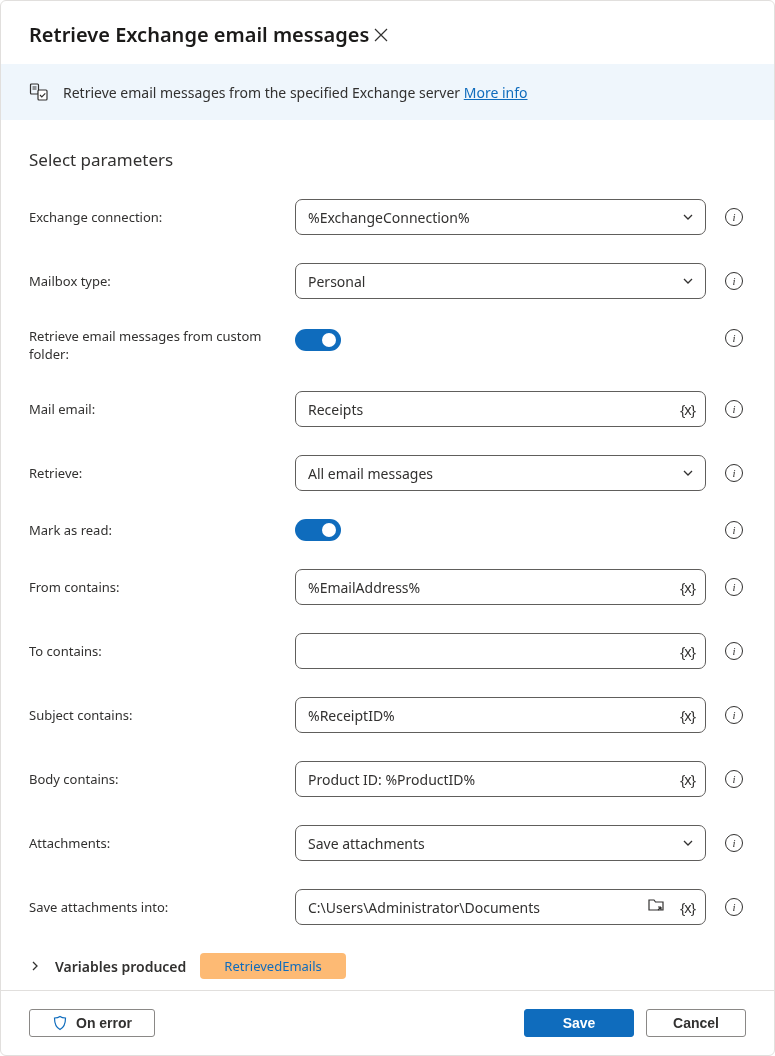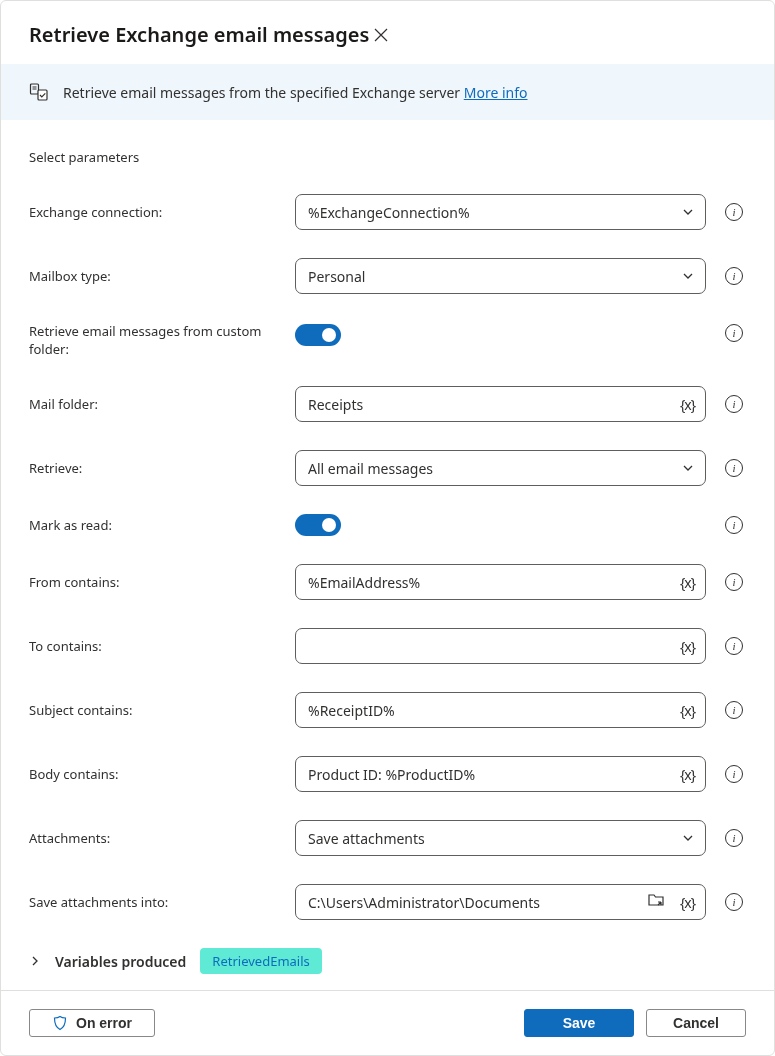--- a/index.html
+++ b/index.html
@@ -8,21 +8,21 @@
 
     .header { display: flex; align-items: center; justify-content: flex-start; padding: 20px 28px 16px; }
     .header h1 { font-size: 20px; font-weight: 600; }
     .close { width: 24px; height: 24px; display: flex; align-items: center; justify-content: center; cursor: pointer; }
 
     .info-bar { background: #eff6fc; padding: 18px 28px; display: flex; align-items: center; gap: 14px; }
     .info-bar span { font-size: 14px; color: #323130; }
     .info-bar a { color: #0f6cbd; text-decoration: underline; }
 
     .body { padding: 28px 28px 10px; flex: 1; overflow-y: auto; }
-    .section-title { font-size: 13px; font-weight: 400; color: #323130; margin-bottom: 28px; }
+    .section-title { font-size: 17px; font-weight: 400; color: #323130; margin-bottom: 28px; }
 
     .row { display: flex; align-items: center; margin-bottom: 28px; gap: 16px; }
     .row.tall { align-items: flex-start; }
     .lbl { width: 250px; flex-shrink: 0; font-size: 13px; color: #323130; }
     .ctrl { flex: 1; position: relative; }
     .after { width: 24px; display: flex; align-items: center; justify-content: center; }
 
     .dd, .txt {
       width: 100%; height: 36px; border: 1px solid #605e5c; border-radius: 7px;
       padding: 0 40px 0 12px; background: #fff; cursor: pointer; display: flex; align-items: center;
@@ -35,21 +35,21 @@
     .folder-ico { position: absolute; right: 40px; top: 50%; transform: translateY(-50%); cursor: pointer; }
 
     .toggle { width: 46px; height: 22px; background: #0f6cbd; border-radius: 11px; position: relative; cursor: pointer; }
     .toggle::after { content: ""; position: absolute; width: 14px; height: 14px; background: #fff; border-radius: 50%; top: 4px; right: 5px; }
 
     .info-i { width: 18px; height: 18px; border: 1.2px solid #323130; border-radius: 50%; display: flex; align-items: center; justify-content: center; font-size: 11px; font-style: italic; font-family: Georgia, serif; color: #323130; cursor: pointer; }
 
     .vars { display: flex; align-items: center; gap: 14px; margin-top: 0px; }
     .vars .chev-r { display: inline-flex; align-items: center; }
     .vp-label { font-size: 14px; font-weight: 600; color: #323130; }
-    .badge { background: #5eead4; color: #0f6cbd; padding: 4px 12px; border-radius: 4px; font-size: 13px; }
+    .badge { background: #fdba74; color: #0f6cbd; padding: 4px 24px; border-radius: 4px; font-size: 13px; }
 
     .footer { border-top: 1px solid #e1dfdd; padding: 18px 28px; display: flex; align-items: center; justify-content: space-between; }
     .btn { height: 28px; padding: 0 22px; border: 1px solid #8a8886; border-radius: 3px; background: #fff; font-size: 14px; font-weight: 600; color: #323130; cursor: pointer; display: flex; align-items: center; gap: 8px; }
     .btn.primary { background: #0f6cbd; border-color: #0f6cbd; color: #fff; min-width: 110px; justify-content:center; }
     .right-btns { display: flex; gap: 12px; }
     .btn.small { min-width: 100px; justify-content:center; }
 
     .shield { width:16px; height:16px; }
   </style>
 </head>
@@ -115,21 +115,21 @@
       <div class="lbl">Retrieve email messages from custom folder:</div>
       <div class="ctrl" style="padding-top:2px;">
         <div class="toggle"></div>
       </div>
       <div class="after" style="padding-top:2px;">
           <div class="info-i">i</div>
         </div>
     </div>
 
     <div class="row">
-      <div class="lbl">Mail folder:</div>
+      <div class="lbl">Mail email:</div>
       <div class="ctrl">
         <div class="txt">
           <span>Receipts</span>
           <span class="var-ico">{x}</span>
         </div>
       </div>
       <div class="after">
           <div class="info-i">i</div>
         </div>
     </div>

